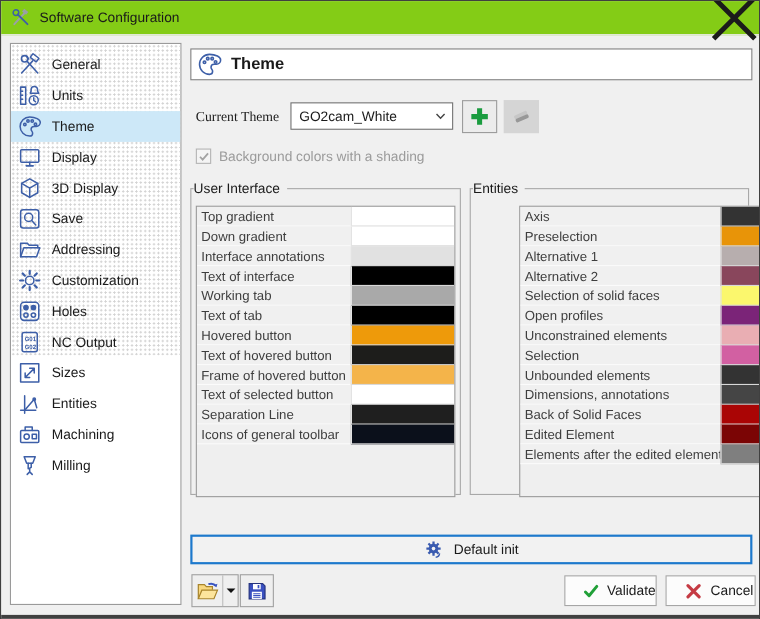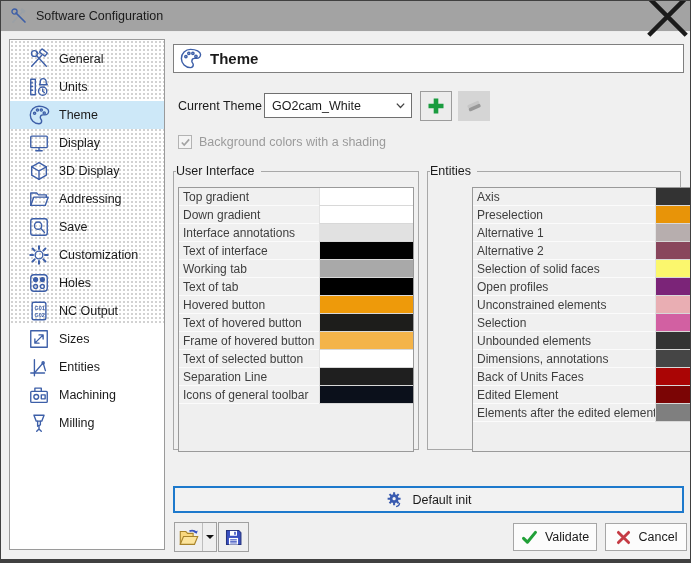--- a/index.html
+++ b/index.html
@@ -5,43 +5,43 @@
   html,body{margin:0;padding:0;background:#fff;}
   *{box-sizing:border-box;}
   .window{
     position:relative;width:691px;height:563px;
     background:#f0f0f0;border:1px solid #404040;
     font-family:"Liberation Sans","DejaVu Sans",sans-serif;
     font-size:12.5px;color:#1a1a1a;overflow:hidden;
   }
   .win-bottom{position:absolute;left:0;right:0;bottom:0;height:3px;background:#404040;}
   
-  .titlebar{position:absolute;top:0;left:0;right:0;height:31px;background:#a3a3a3;
+  .titlebar{position:absolute;top:0;left:0;right:0;height:31px;background:#84cc16;
     display:flex;align-items:center;padding-left:9px;gap:8px;border-bottom:1px solid #ececec;}
   .titlebar .icon{width:18px;height:18px;}
   .close-btn{position:absolute;top:0;right:0;width:45px;height:30px;display:flex;
     align-items:center;justify-content:center;background:transparent;cursor:default;}
   .close-btn svg{width:13px;height:13px;}
   
   .sidebar{position:absolute;left:8px;top:38px;width:156px;height:511px;background:#ffffff;
     border:1px solid #9a9a9a;overflow:hidden;}
   .sb-dots{position:absolute;left:0;right:0;top:0;height:283px;
     background-image:radial-gradient(#d2d2d2 0.9px,transparent 1px);background-size:4px 4px;}
   .sb-list{position:relative;padding-top:5px;}
-  .sb-item{height:28px;display:flex;align-items:center;gap:9px;padding-left:18px;}
+  .sb-item{height:28px;display:flex;align-items:center;gap:9px;padding-left:6px;}
   .sb-item.selected{background:#cde8f8;}
   .sb-item .icon{width:22px;height:22px;flex:0 0 22px;}
   .sb-label{white-space:nowrap;}
   
   .theme-header{position:absolute;left:172px;top:43px;width:511px;height:29px;background:#fff;
     border:1px solid #7f7f7f;display:flex;align-items:center;gap:8px;padding-left:5px;}
   .theme-header .icon{width:23px;height:23px;}
   .theme-title{font-weight:bold;font-size:15px;}
   
-  .ct-label{position:absolute;left:177px;top:98px;}
+  .ct-label{position:absolute;left:177px;top:98px;font-family:Liberation Serif, serif;}
   .combo{position:absolute;left:263px;top:92px;width:148px;height:25px;background:#fff;
     border:1px solid #707070;display:flex;align-items:center;justify-content:space-between;
     padding:0 5px 0 7px;}
   .combo .icon{width:11px;height:11px;}
   .sq-btn{position:absolute;width:32px;height:30px;display:flex;align-items:center;justify-content:center;}
   .plus-btn{left:419px;top:90px;background:#ececec;border:1px solid #9c9c9c;}
   .eraser-btn{left:457px;top:90px;background:#d5d5d5;border:1px solid #d5d5d5;}
   .sq-btn .icon{width:20px;height:20px;}
   
   .check-row{position:absolute;left:177px;top:134px;display:flex;align-items:center;gap:7px;color:#9b9b9b;}
@@ -72,21 +72,21 @@
   .split-btn{position:absolute;left:173px;top:521px;height:30px;display:flex;
     border:1px solid #a0a0a0;background:#efefef;}
   .split-main{width:28px;display:flex;align-items:center;justify-content:center;border-right:1px solid #bdbdbd;}
   .split-main .icon{width:22px;height:22px;}
   .split-arrow{width:13px;display:flex;align-items:center;justify-content:center;}
   .split-arrow::after{content:"";border:4px solid transparent;border-top-color:#111;margin-top:4px;}
   .save-btn{position:absolute;left:217px;top:521px;width:31px;height:30px;border:1px solid #a0a0a0;
     background:#efefef;display:flex;align-items:center;justify-content:center;}
   .save-btn .icon{width:21px;height:21px;}
   .action-btn{position:absolute;top:522px;height:28px;background:#fcfcfc;border:1px solid #a6a6a6;
-    display:flex;align-items:center;justify-content:center;gap:7px;}
+    display:flex;align-items:center;justify-content:flex-start;gap:7px;padding-left:16px;}
   .validate-btn{left:512px;width:84px;}
   .cancel-btn{left:604px;width:82px;}
   .action-btn .icon{width:17px;height:17px;}
   .icon{display:inline-flex;align-items:center;justify-content:center;}
   .icon svg{width:100%;height:100%;}
 </style>
 </head>
 <body>
 
 <div class="window">
@@ -163,35 +163,35 @@
             <svg viewBox="0 0 24 24" fill="none" stroke="#3d5fa8" stroke-width="1.5" stroke-linecap="round" stroke-linejoin="round">
               <path d="M12 2.8l8 4.6v9.2l-8 4.6-8-4.6V7.4z"></path>
               <path d="M4 7.4l8 4.6 8-4.6M12 12v9.2"></path>
             </svg>
           </span>
           <span class="sb-label">3D Display</span>
         </div>
         <div class="sb-item">
           <span class="icon">
             <svg viewBox="0 0 24 24" fill="none" stroke="#3d5fa8" stroke-width="1.5" stroke-linecap="round" stroke-linejoin="round">
-              <path d="M3 19V5.5h6.5l2 2H20V10"></path>
-              <path d="M3 19l3.2-9H22l-3.2 9z"></path>
-            </svg>
-          </span>
-          <span class="sb-label">Addressing</span>
-        </div>
-        <div class="sb-item">
-          <span class="icon">
-            <svg viewBox="0 0 24 24" fill="none" stroke="#3d5fa8" stroke-width="1.5" stroke-linecap="round" stroke-linejoin="round">
               <rect x="3" y="3" width="18" height="18" rx="2.5"></rect>
               <circle cx="11" cy="10.5" r="4"></circle>
               <path d="M14 13.5l4 4.5"></path>
             </svg>
           </span>
           <span class="sb-label">Save</span>
+        </div>
+        <div class="sb-item">
+          <span class="icon">
+            <svg viewBox="0 0 24 24" fill="none" stroke="#3d5fa8" stroke-width="1.5" stroke-linecap="round" stroke-linejoin="round">
+              <path d="M3 19V5.5h6.5l2 2H20V10"></path>
+              <path d="M3 19l3.2-9H22l-3.2 9z"></path>
+            </svg>
+          </span>
+          <span class="sb-label">Addressing</span>
         </div>
         <div class="sb-item">
           <span class="icon">
             <svg viewBox="0 0 24 24" fill="none" stroke="#3d5fa8" stroke-width="1.5" stroke-linecap="round" stroke-linejoin="round">
               <circle cx="12" cy="12" r="4.2"></circle>
               <path d="M12 2.5v3M12 18.5v3M2.5 12h3M18.5 12h3M5 5l2.2 2.2M16.8 16.8L19 19M19 5l-2.2 2.2M7.2 16.8L5 19" stroke-width="2.2"></path>
             </svg>
           </span>
           <span class="sb-label">Customization</span>
         </div>
@@ -400,21 +400,21 @@
         </div>
         <div class="crow">
           <span class="crow-label">Unbounded elements</span>
           <span class="crow-swatch" style="background:#333333"></span>
         </div>
         <div class="crow">
           <span class="crow-label">Dimensions, annotations</span>
           <span class="crow-swatch" style="background:#454545"></span>
         </div>
         <div class="crow">
-          <span class="crow-label">Back of Units Faces</span>
+          <span class="crow-label">Back of Solid Faces</span>
           <span class="crow-swatch" style="background:#aa0505"></span>
         </div>
         <div class="crow">
           <span class="crow-label">Edited Element</span>
           <span class="crow-swatch" style="background:#7b0505"></span>
         </div>
         <div class="crow">
           <span class="crow-label">Elements after the edited element</span>
           <span class="crow-swatch" style="background:#7f7f7f"></span>
         </div>

